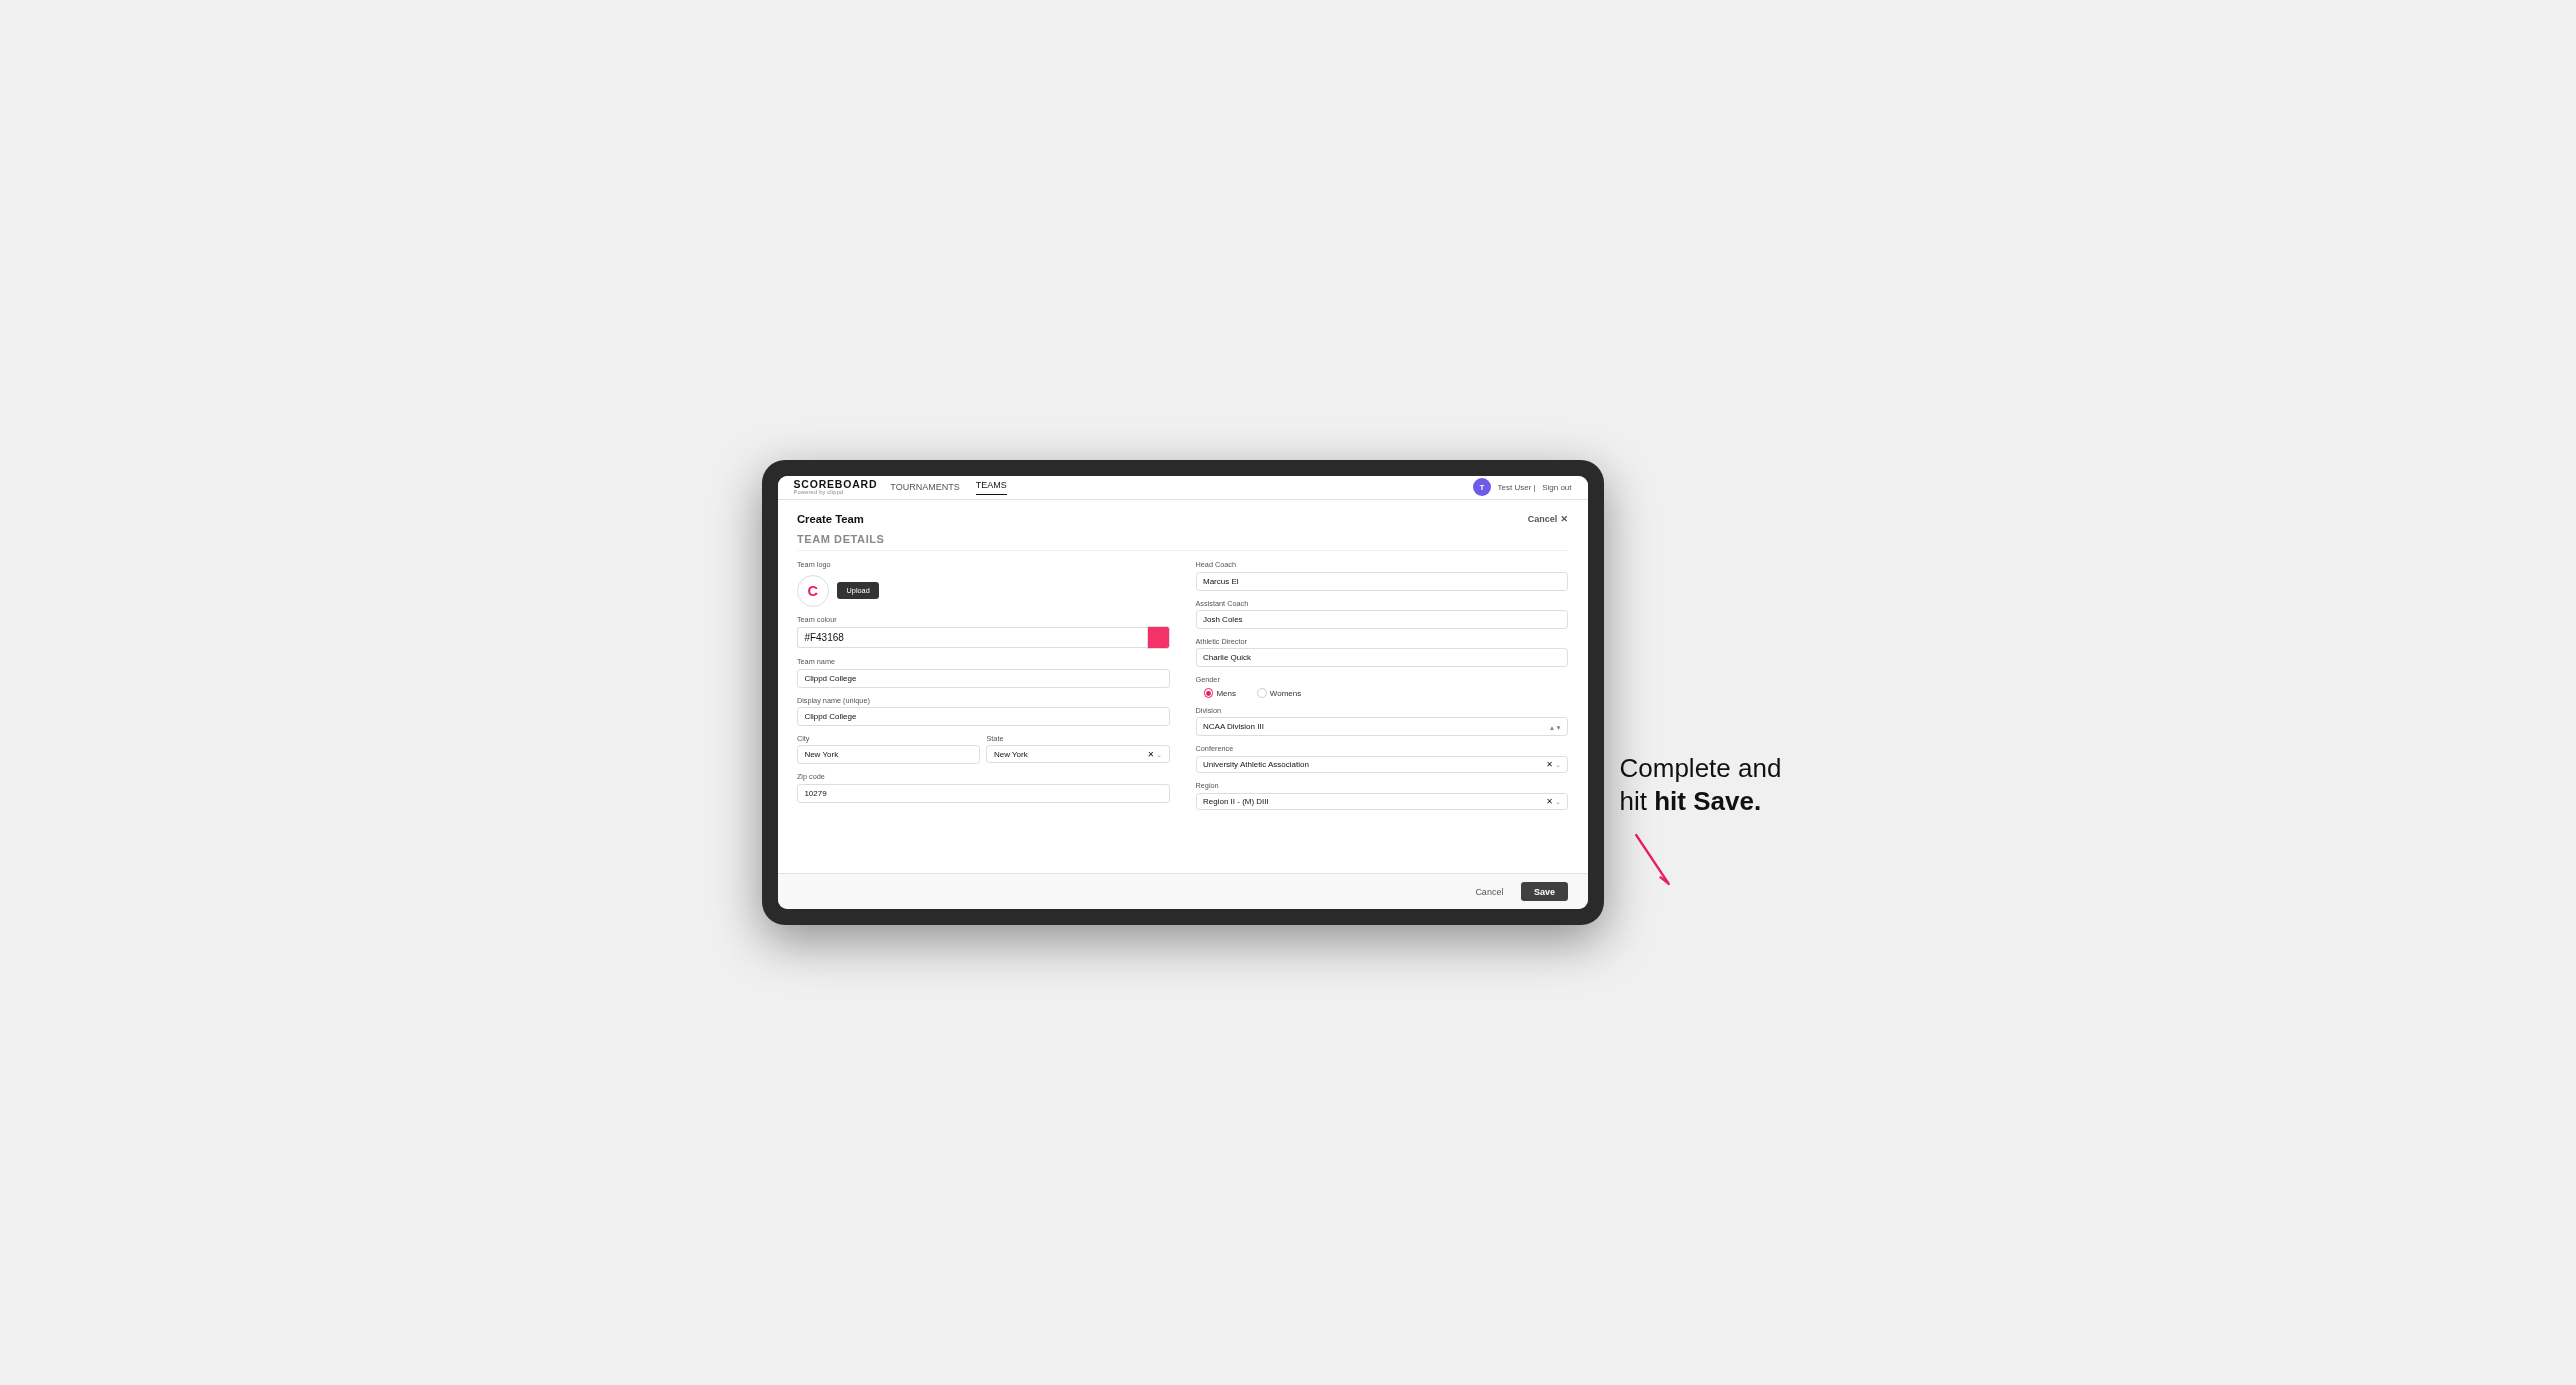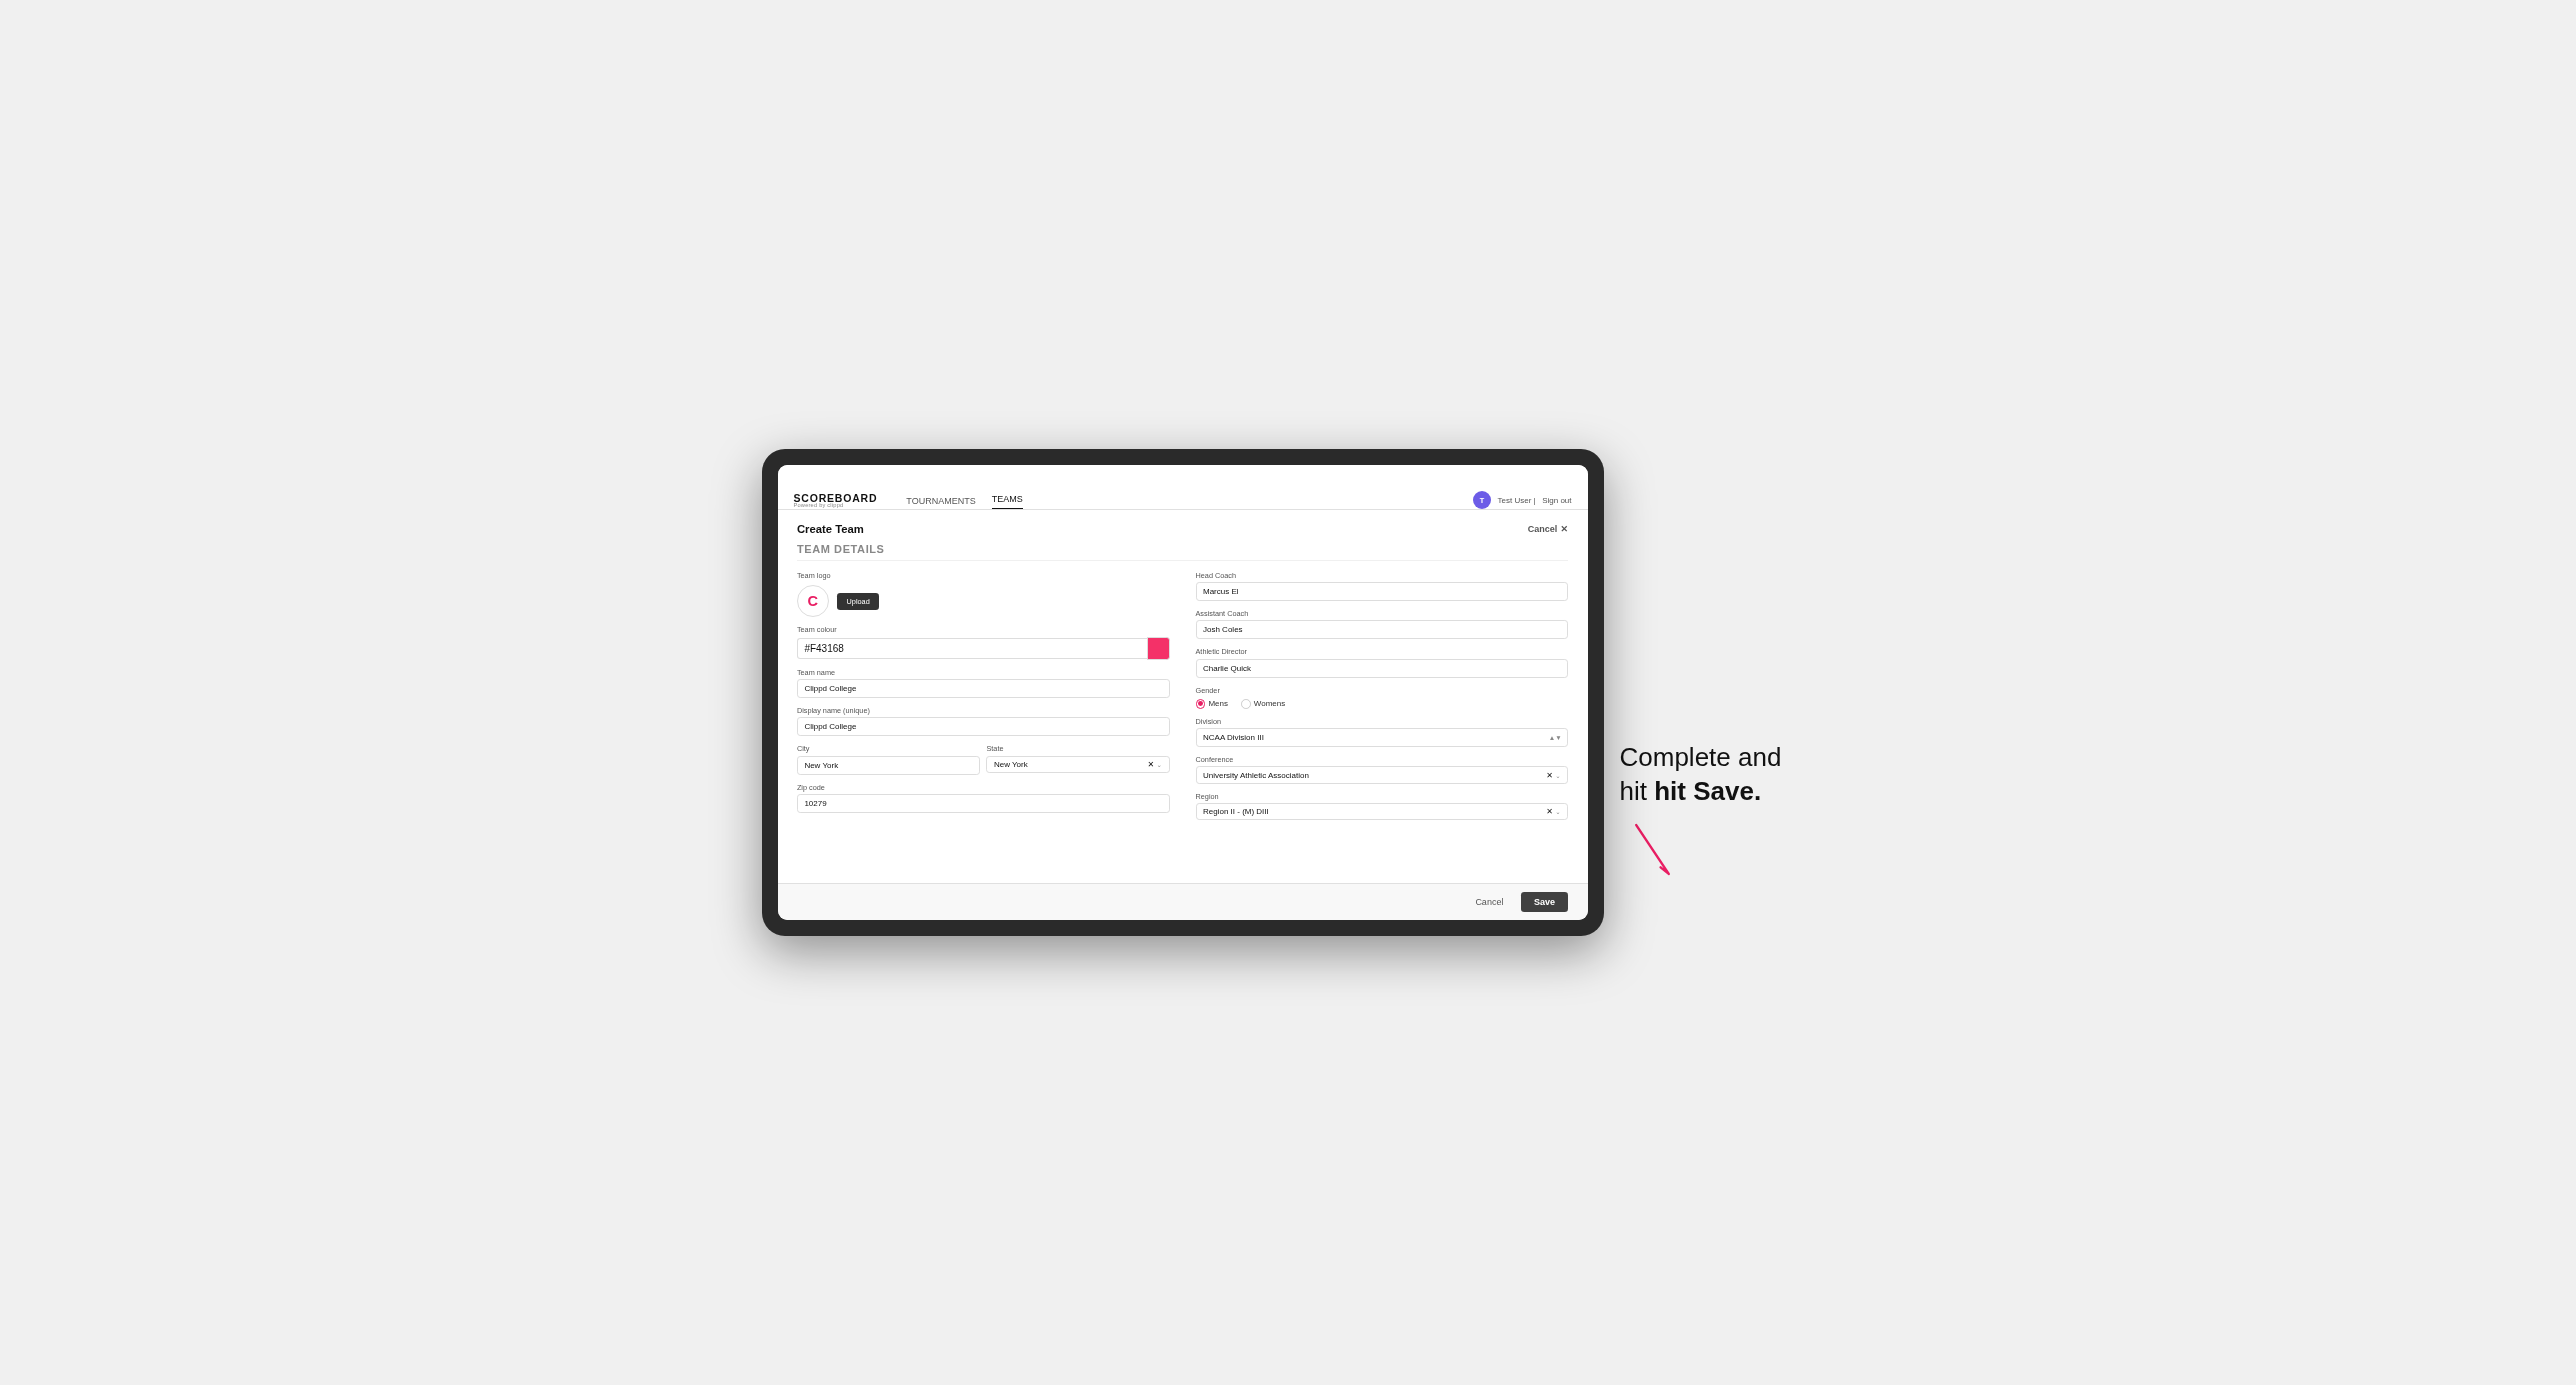--- a/index.html
+++ b/index.html
@@ -26,24 +26,24 @@
       background: #fff;
       border-radius: 9.7px;
       overflow: hidden;
     }
 
     
     .navbar {
       background: #fff;
       border-bottom: 0.8px solid #e0e0e0;
       display: flex;
-      align-items: flex-end;
+      align-items: center;
       padding: 0 16px;
-      height: 45px;
-      gap: 29px;
+      height: 24px;
+      gap: 13px;
     }
 
     .navbar-brand {
       display: flex;
       flex-direction: column;
       line-height: 1;
     }
 
     .brand-name {
       font-size: 10.5px;
@@ -256,20 +256,21 @@
       margin-top: 1.6px;
     }
 
     .radio-item {
       display: flex;
       align-items: center;
       gap: 3.2px;
       font-size: 8px;
       color: #333;
       cursor: pointer;
+      margin-left: 8px;
     }
 
     .radio-dot {
       width: 9.7px;
       height: 9.7px;
       border-radius: 50%;
       border: 1.6px solid #ccc;
       display: flex;
       align-items: center;
       justify-content: center;

